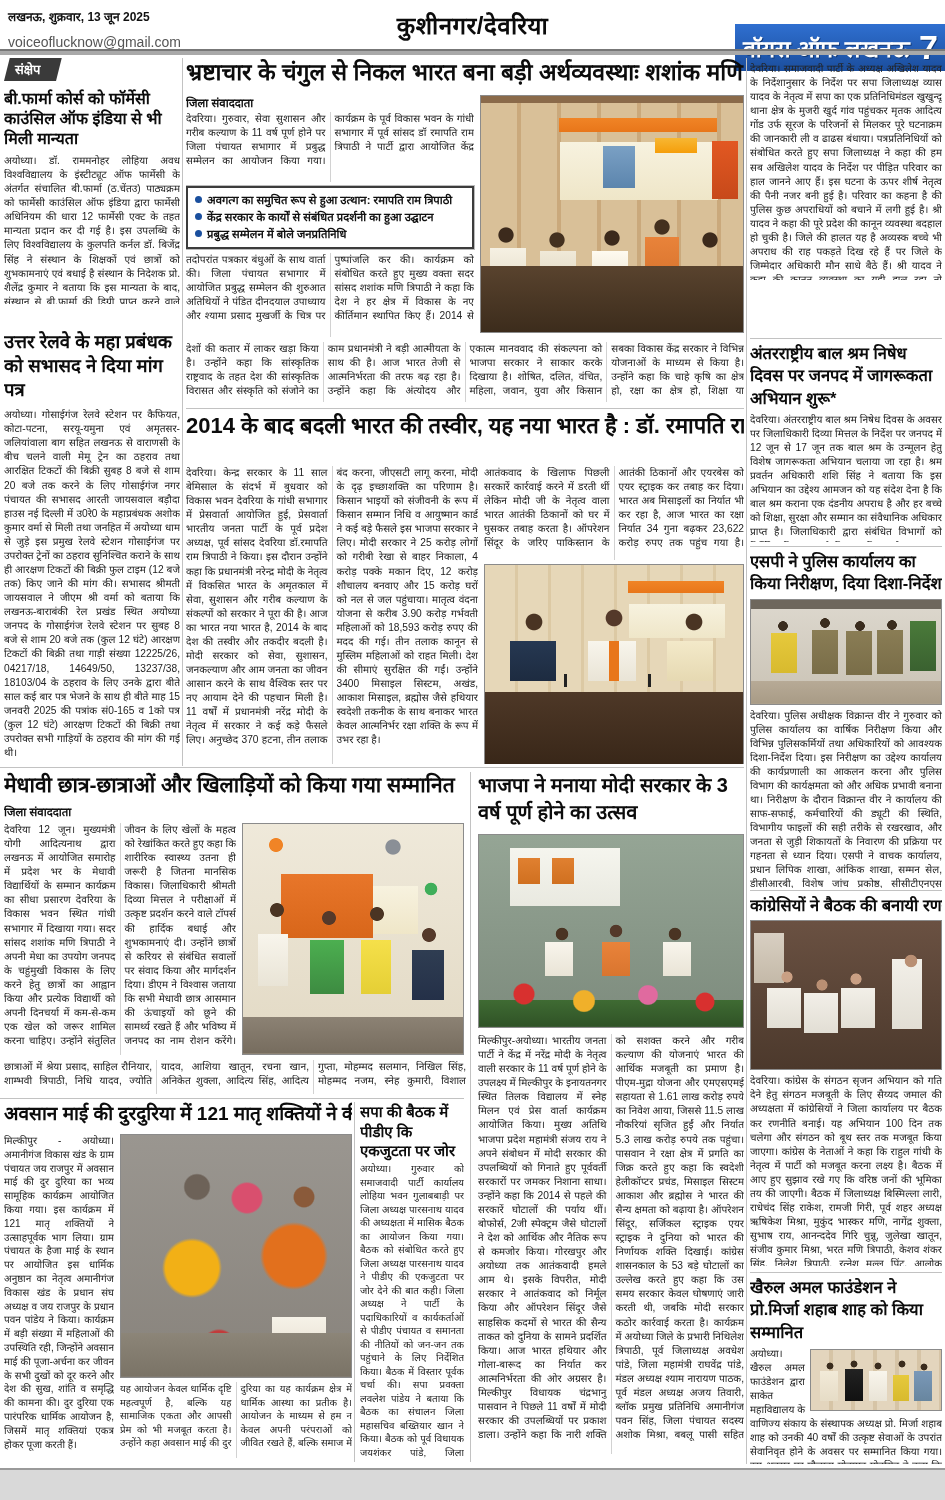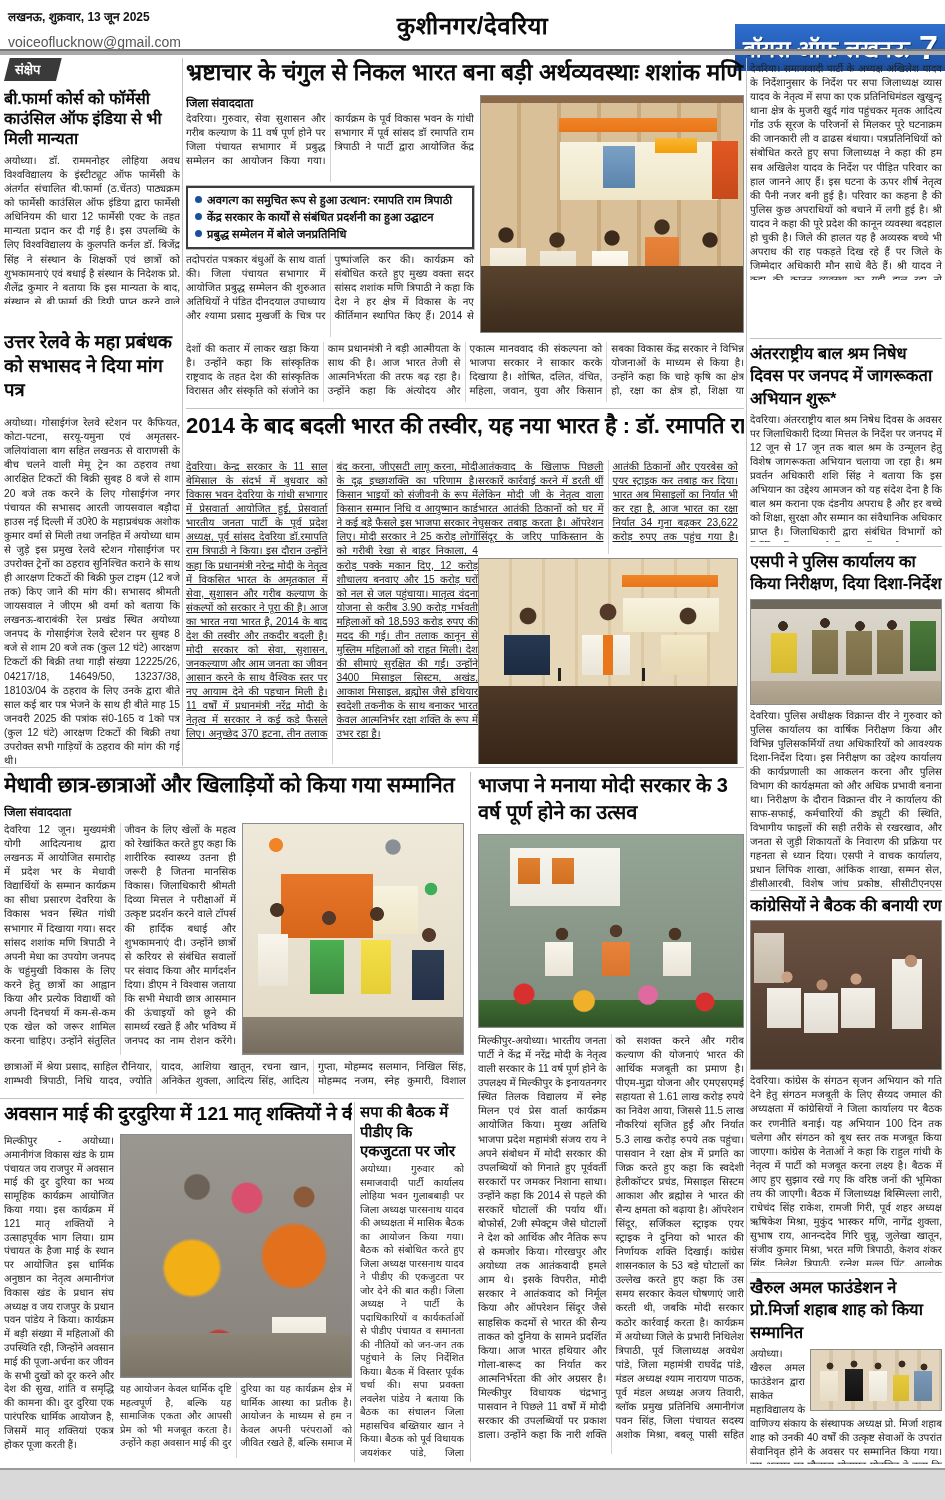--- a/index.html
+++ b/index.html
@@ -27,37 +27,37 @@
   .one-line{white-space:nowrap;overflow:hidden;}
   .photo{position:relative;border:1px solid #8b8b8b;box-sizing:border-box;overflow:hidden;}
   
   .briefs{position:absolute;left:4px;top:58px;width:176px;height:706px;overflow:hidden;}
   .briefs-tag{display:inline-block;background:#3a3a3a;color:#fff;font-size:13px;font-weight:bold;
               padding:2px 18px 3px 8px;transform:skewX(-14deg);transform-origin:left bottom;margin-bottom:8px;}
   .briefs-tag span{display:inline-block;transform:skewX(14deg);}
   .briefs .t1{font-size:16px;}
   .briefs .b1{height:150px;margin-top:5px;}
   .briefs .t2{font-size:18.5px;margin-top:26px;line-height:1.3;}
-  .briefs .b2{height:372px;margin-top:14px;}
+  .briefs .b2{height:372px;margin-top:6px;}
   
   .lead{position:absolute;left:186px;top:58px;width:558px;height:346px;overflow:hidden;}
   .lead .hl{font-size:23px;height:34px;}
   .lead-row{display:flex;gap:6px;margin-top:3px;}
   .lead-left{width:288px;}
   .lead-left .b1{columns:2;height:70px;margin-top:2px;}
   .bullet-box{border:2px solid #3c3c3c;outline:1px solid #bbb;padding:4px 7px;margin:4px 0;background:#fff;}
   .bullet-row{display:flex;align-items:flex-start;gap:5px;font-size:11.3px;font-weight:bold;line-height:1.5;color:#101010;}
   .blt{width:7px;height:7px;border-radius:50%;background:#1a4f9e;flex:0 0 auto;margin-top:4px;}
   .lead-left .b2{columns:2;height:84px;}
   .lead .ph{width:264px;height:238px;}
   .lead .b3{columns:4;height:60px;margin-top:5px;}
   
   .a2014{position:absolute;left:186px;top:412px;width:558px;height:352px;overflow:hidden;}
   .a2014 .hl{font-size:22px;height:32px;}
-  .a2014-row{display:flex;margin-top:16px;text-decoration:underline;}
+  .a2014-row{display:flex;gap:6px;margin-top:22px;}
   .a2014 .b1{width:292px;columns:2;height:312px;}
   .a2014-right{width:260px;}
   .a2014 .b2{columns:2;height:94px;}
   .a2014 .ph{width:260px;height:214px;margin-top:4px;}
   
   .medh{position:absolute;left:4px;top:772px;width:462px;height:322px;overflow:hidden;}
   .medh .hl{font-size:21px;height:30px;}
   .medh .byline{margin:2px 0 4px;}
   .medh-row{display:flex;gap:6px;}
   .medh .b1{width:232px;columns:2;height:232px;}

